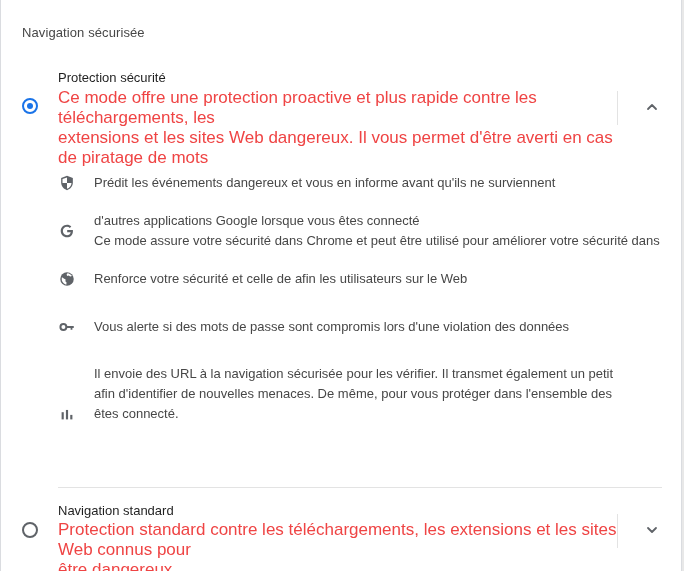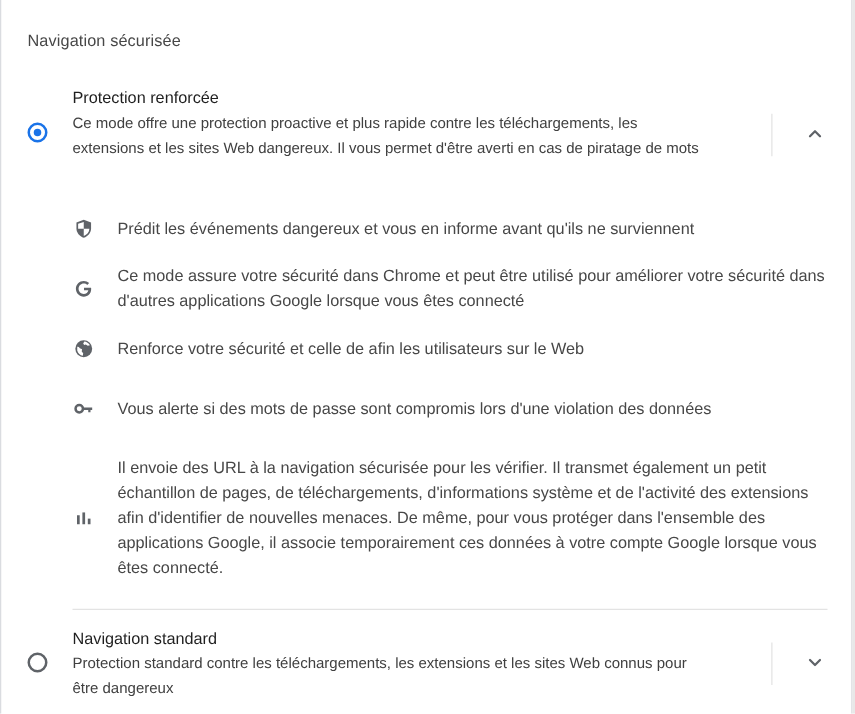--- a/index.html
+++ b/index.html
@@ -23,21 +23,21 @@
       position: absolute; width: 16px; height: 16px; border-radius: 50%;
       border: 2px solid #5f6368; background: #fff; cursor: pointer;
     }
     .radio.checked { border-color: #1a73e8; }
     .radio.checked::after {
       content: ""; position: absolute; left: 3px; top: 3px; width: 6px; height: 6px;
       border-radius: 50%; background: #1a73e8;
     }
 
     .opt-label { position: absolute; font-size: 13px; color: #1f1f1f; }
-    .opt-desc { position: absolute; font-size: 12px; color: #404040; line-height: 20px; }
+    .opt-desc { position: absolute; font-size: 17px; color: #ef4444; line-height: 20px; }
 
     .vsep { position: absolute; width: 1px; background: #e3e3e3; }
 
     .expand-btn {
       position: absolute; width: 32px; height: 32px; border-radius: 50%;
       display: flex; align-items: center; justify-content: center; cursor: pointer;
     }
     .expand-btn svg { width: 14px; height: 14px; }
 
     .feature { position: absolute; left: 56px; width: 610px; }
@@ -49,21 +49,21 @@
   </style>
 </head>
 <body>
 
 <div class="card">
 
   <div class="section-title">Navigation sécurisée</div>
 
   <div>
     <div class="radio checked" style="left:21px; top:98px;"></div>
-    <div class="opt-label" style="left:57px; top:70px;">Protection renforcée</div>
+    <div class="opt-label" style="left:57px; top:70px;">Protection sécurité</div>
     <div class="opt-desc" style="left:57px; top:88px; width:560px;">
       <div>Ce mode offre une protection proactive et plus rapide contre les téléchargements, les</div>
       <div>extensions et les sites Web dangereux. Il vous permet d'être averti en cas de piratage de mots</div>
     </div>
     <div class="vsep" style="left:616px; top:91px; height:34px;"></div>
     <div class="expand-btn" style="left:635px; top:91px;">
       <svg viewBox="0 0 14 14">
           <path d="M3 9 L7 5 L11 9" fill="none" stroke="#5f6368" stroke-width="1.8" stroke-linecap="round" stroke-linejoin="round"></path>
         </svg>
     </div>
@@ -81,22 +81,22 @@
       <div class="txt" style="top:0;">Prédit les événements dangereux et vous en informe avant qu'ils ne surviennent</div>
     </div>
 
     <div class="feature" style="top:211px; height:40px;">
       <span class="ico" style="top:10px;">
         <svg viewBox="0 0 20 20">
           <path d="M16.5 9 H10.2 V11.3 H14.1 C13.7 13.3 12.1 14.6 10 14.6 C7.4 14.6 5.4 12.5 5.4 10 C5.4 7.5 7.4 5.4 10 5.4 C11.2 5.4 12.3 5.8 13.1 6.6 L14.8 4.9 C13.5 3.7 11.8 3 10 3 C6.1 3 3 6.1 3 10 C3 13.9 6.1 17 10 17 C13.8 17 16.6 14.3 16.6 10.2 C16.6 9.8 16.6 9.4 16.5 9 Z" fill="#5f6368"></path>
         </svg>
       </span>
       <div class="txt" style="top:0;">
+        <div>d'autres applications Google lorsque vous êtes connecté</div>
         <div>Ce mode assure votre sécurité dans Chrome et peut être utilisé pour améliorer votre sécurité dans</div>
-        <div>d'autres applications Google lorsque vous êtes connecté</div>
       </div>
     </div>
 
     <div class="feature" style="top:269px; height:20px;">
       <span class="ico" style="top:0;">
         <svg viewBox="0 0 20 20">
           <circle cx="10" cy="10" r="7.5" fill="#5f6368"></circle>
           <path d="M4.2 8.2 C5 8.2 6 8.6 6.5 9.5 L8.5 10.5 L8.2 12.5 L9.5 14 L9.2 16.3 C6.8 15.9 4.8 14 4.2 11.5 Z" fill="#ffffff"></path>
           <path d="M10.5 3.6 C12.6 3.8 14.4 5 15.5 6.8 L13.6 7.3 L11.8 6.2 L10.4 6.6 L9.5 5.4 Z" fill="#ffffff"></path>
         </svg>
@@ -117,23 +117,21 @@
     <div class="feature" style="top:364px; height:100px;">
       <span class="ico" style="top:40px;">
         <svg viewBox="0 0 20 20">
           <rect x="4" y="8" width="2.4" height="8" fill="#5f6368"></rect>
           <rect x="8.8" y="5.5" width="2.4" height="10.5" fill="#5f6368"></rect>
           <rect x="13.6" y="11" width="2.4" height="5" fill="#5f6368"></rect>
         </svg>
       </span>
       <div class="txt" style="top:0;">
         <div>Il envoie des URL à la navigation sécurisée pour les vérifier. Il transmet également un petit</div>
-        <div>échantillon de pages, de téléchargements, d'informations système et de l'activité des extensions</div>
         <div>afin d'identifier de nouvelles menaces. De même, pour vous protéger dans l'ensemble des</div>
-        <div>applications Google, il associe temporairement ces données à votre compte Google lorsque vous</div>
         <div>êtes connecté.</div>
       </div>
     </div>
   </div>
 
   <div class="hsep"></div>
 
   <div>
     <div class="radio" style="left:21px; top:522px;"></div>
     <div class="opt-label" style="left:57px; top:503px;">Navigation standard</div>

